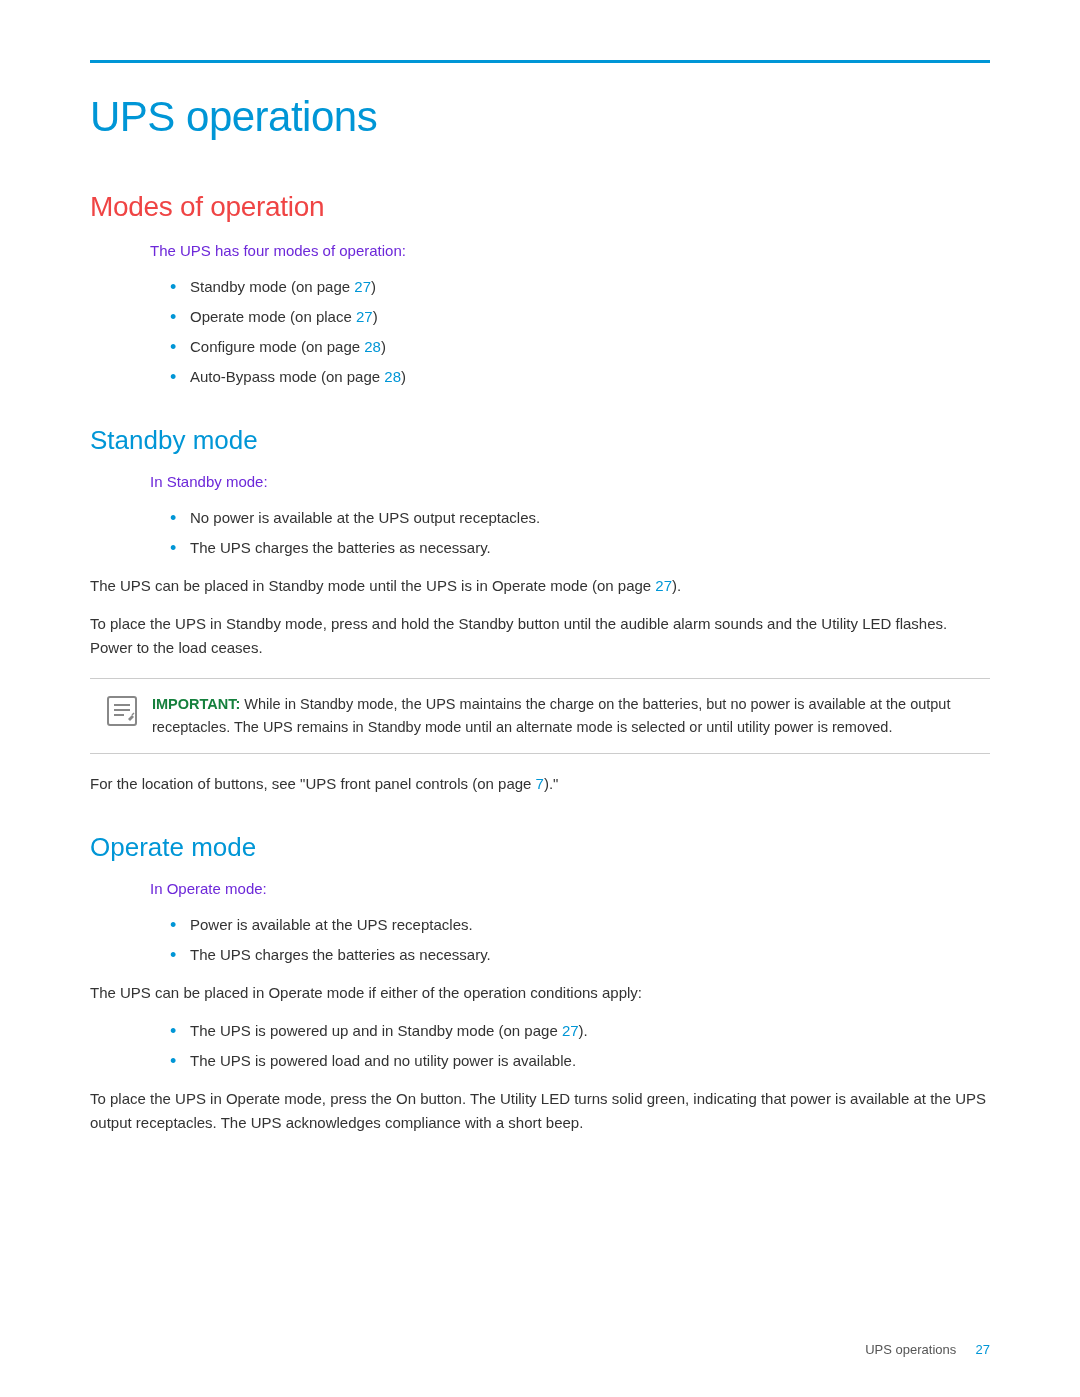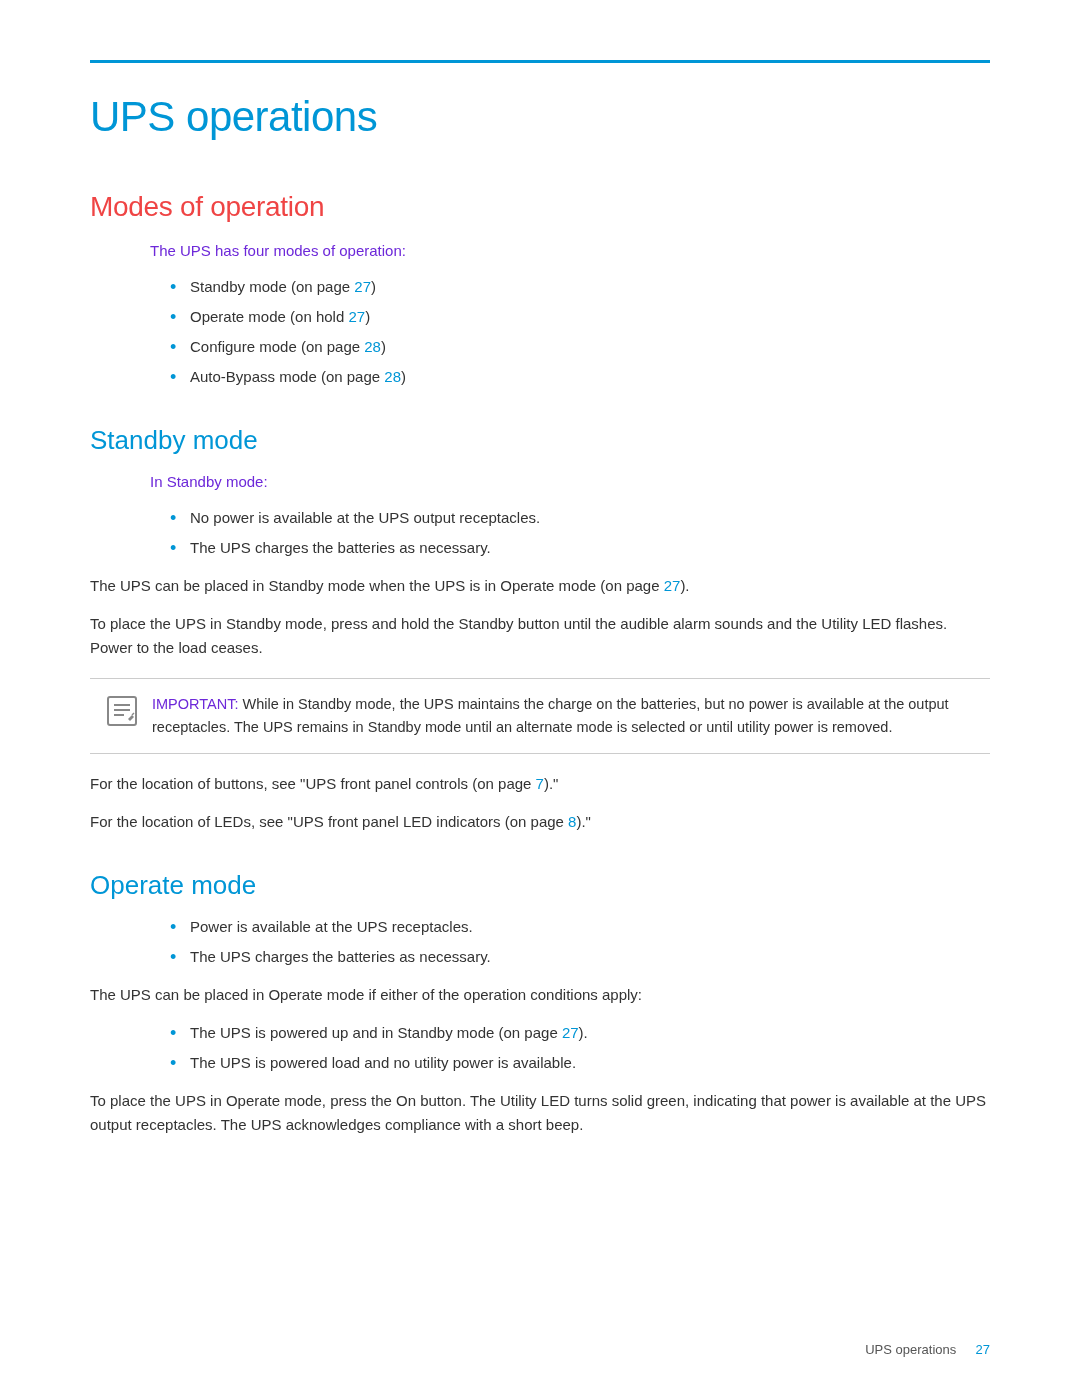--- a/index.html
+++ b/index.html
@@ -112,22 +112,22 @@
       margin-top: 2px;
     }
 
     .note-content {
       line-height: 1.6;
       color: #333;
       font-size: 14.5px;
     }
 
     .note-content .important-label {
-      color: #6d28d9;
-      font-weight: normal;
+      color: #15803d;
+      font-weight: bold;
     }
 
     .footer {
       position: absolute;
       bottom: 40px;
       right: 90px;
       font-size: 13px;
       color: #555;
       display: flex;
       align-items: center;
@@ -151,21 +151,21 @@
   <h1 class="page-title">UPS operations</h1>
 
   <section>
     <h2 class="section-title">Modes of operation</h2>
     <p class="intro-text">The UPS has four modes of operation:</p>
     <ul class="bullet-list">
       <li>
         <span>Standby mode (on page </span><a class="link">27</a><span>)</span>
       </li>
       <li>
-        <span>Operate mode (on hold </span><a class="link">27</a><span>)</span>
+        <span>Operate mode (on place </span><a class="link">27</a><span>)</span>
       </li>
       <li>
         <span>Configure mode (on page </span><a class="link">28</a><span>)</span>
       </li>
       <li>
         <span>Auto-Bypass mode (on page </span><a class="link">28</a><span>)</span>
       </li>
     </ul>
   </section>
 
@@ -174,21 +174,21 @@
     <p class="intro-text">In Standby mode:</p>
     <ul class="bullet-list">
       <li>
         <span>No power is available at the UPS output receptacles.</span>
       </li>
       <li>
         <span>The UPS charges the batteries as necessary.</span>
       </li>
     </ul>
     <p class="body-text">
-      <span>The UPS can be placed in Standby mode when the UPS is in Operate mode (on page </span><a class="link">27</a><span>).</span>
+      <span>The UPS can be placed in Standby mode until the UPS is in Operate mode (on page </span><a class="link">27</a><span>).</span>
     </p>
     <p class="body-text">To place the UPS in Standby mode, press and hold the Standby button until the audible alarm sounds and the Utility LED flashes. Power to the load ceases.</p>
 
     <div class="note-box">
       <div class="note-icon">
         <svg viewBox="0 0 32 32" xmlns="http://www.w3.org/2000/svg">
           <rect x="2" y="2" width="28" height="28" rx="2" ry="2" fill="none" stroke="#888" stroke-width="2"></rect>
           <line x1="8" y1="10" x2="24" y2="10" stroke="#888" stroke-width="2"></line>
           <line x1="8" y1="15" x2="24" y2="15" stroke="#888" stroke-width="2"></line>
           <line x1="8" y1="20" x2="18" y2="20" stroke="#888" stroke-width="2"></line>
@@ -197,27 +197,25 @@
         </svg>
       </div>
       <div class="note-content">
         <span class="important-label">IMPORTANT:</span><span> While in Standby mode, the UPS maintains the charge on the batteries, but no power is available at the output receptacles. The UPS remains in Standby mode until an alternate mode is selected or until utility power is removed.</span>
       </div>
     </div>
 
     <p class="body-text">
       <span>For the location of buttons, see "UPS front panel controls (on page </span><a class="link">7</a><span>)."</span>
     </p>
-    <p class="body-text">
-      <span>For the location of LEDs, see "UPS front panel LED indicators (on page </span><a class="link">8</a><span>)."</span>
-    </p>
   </section>
 
   <section>
     <h2 class="subsection-title">Operate mode</h2>
+    <p class="intro-text">In Operate mode:</p>
     <ul class="bullet-list">
       <li>
         <span>Power is available at the UPS receptacles.</span>
       </li>
       <li>
         <span>The UPS charges the batteries as necessary.</span>
       </li>
     </ul>
     <p class="body-text">The UPS can be placed in Operate mode if either of the operation conditions apply:</p>
     <ul class="bullet-list">

